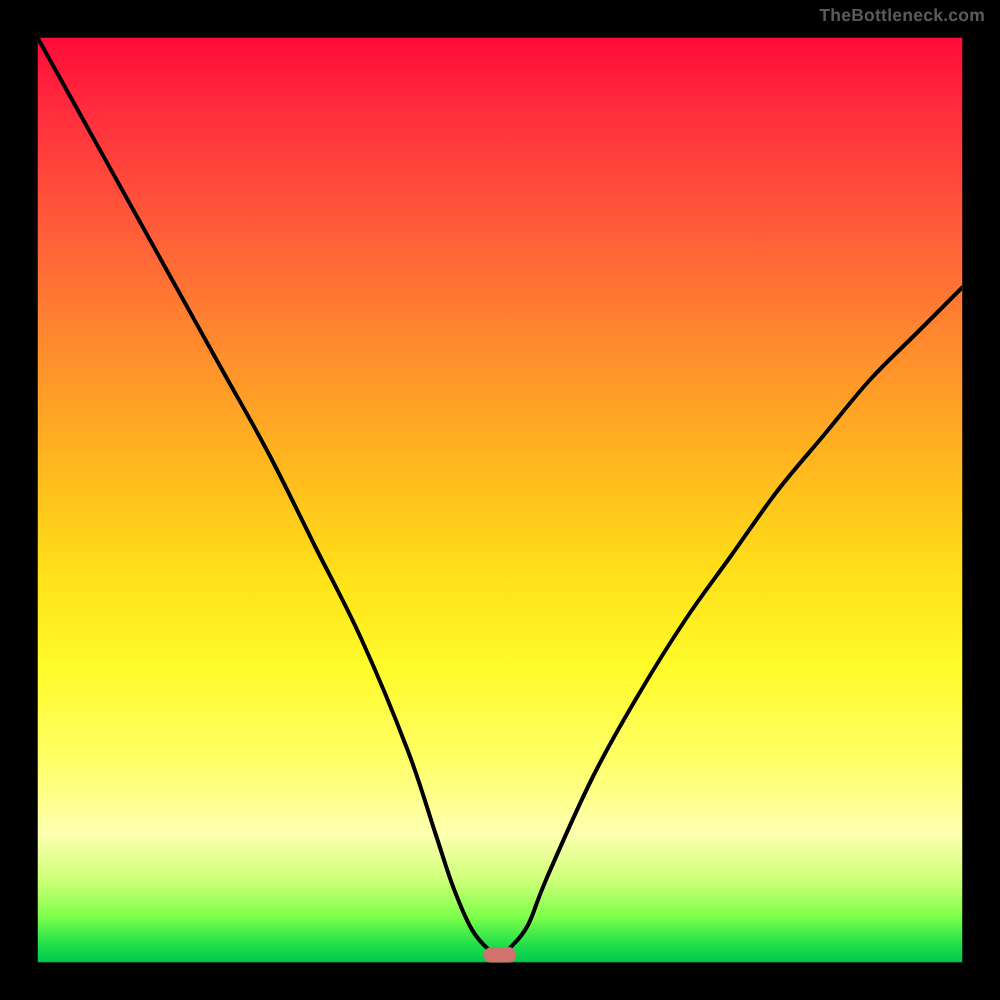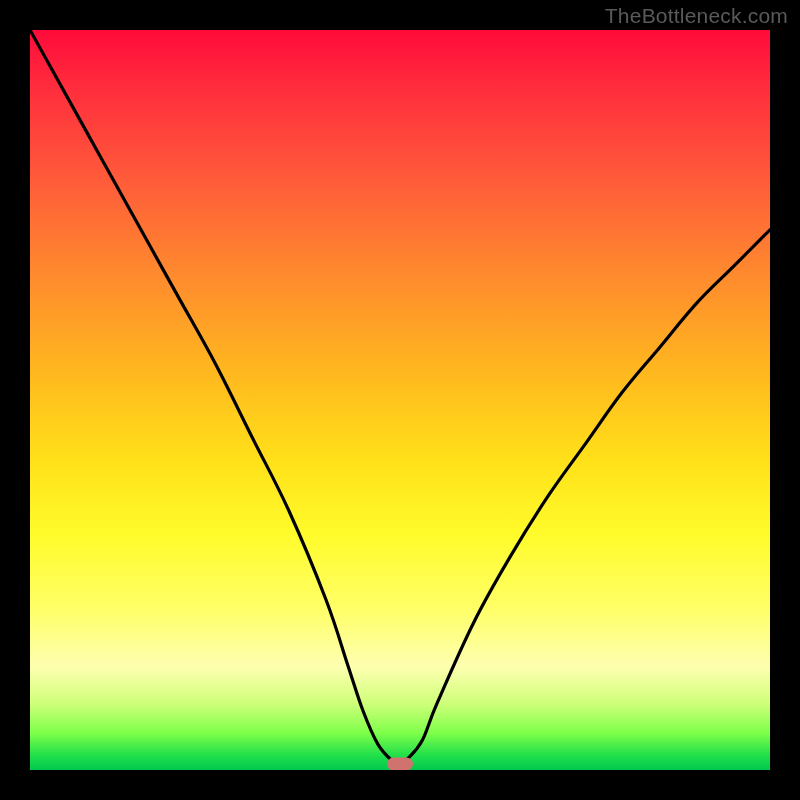--- a/index.html
+++ b/index.html
@@ -14,22 +14,22 @@
     position: relative;
     width: 800px;
     height: 800px;
     background: #000;
   }
   .watermark {
     position: absolute;
     top: 4px;
     right: 12px;
     font-family: Arial, Helvetica, sans-serif;
-    font-size: 21px;
-    font-weight: 400;
+    font-size: 14px;
+    font-weight: 700;
     color: #5a5a5a;
     letter-spacing: 0.2px;
     z-index: 5;
   }
   .plot {
     position: absolute;
     left: 30px;
     top: 30px;
     width: 740px;
     height: 740px;

